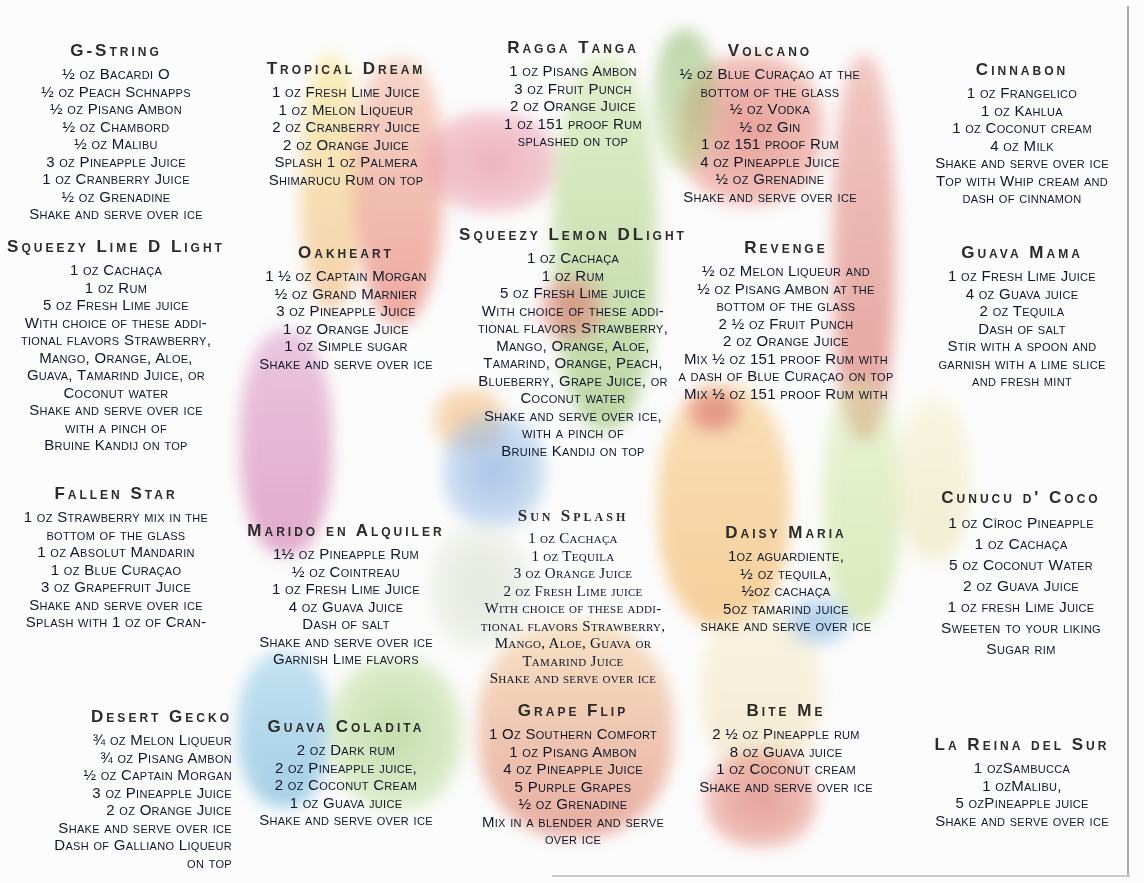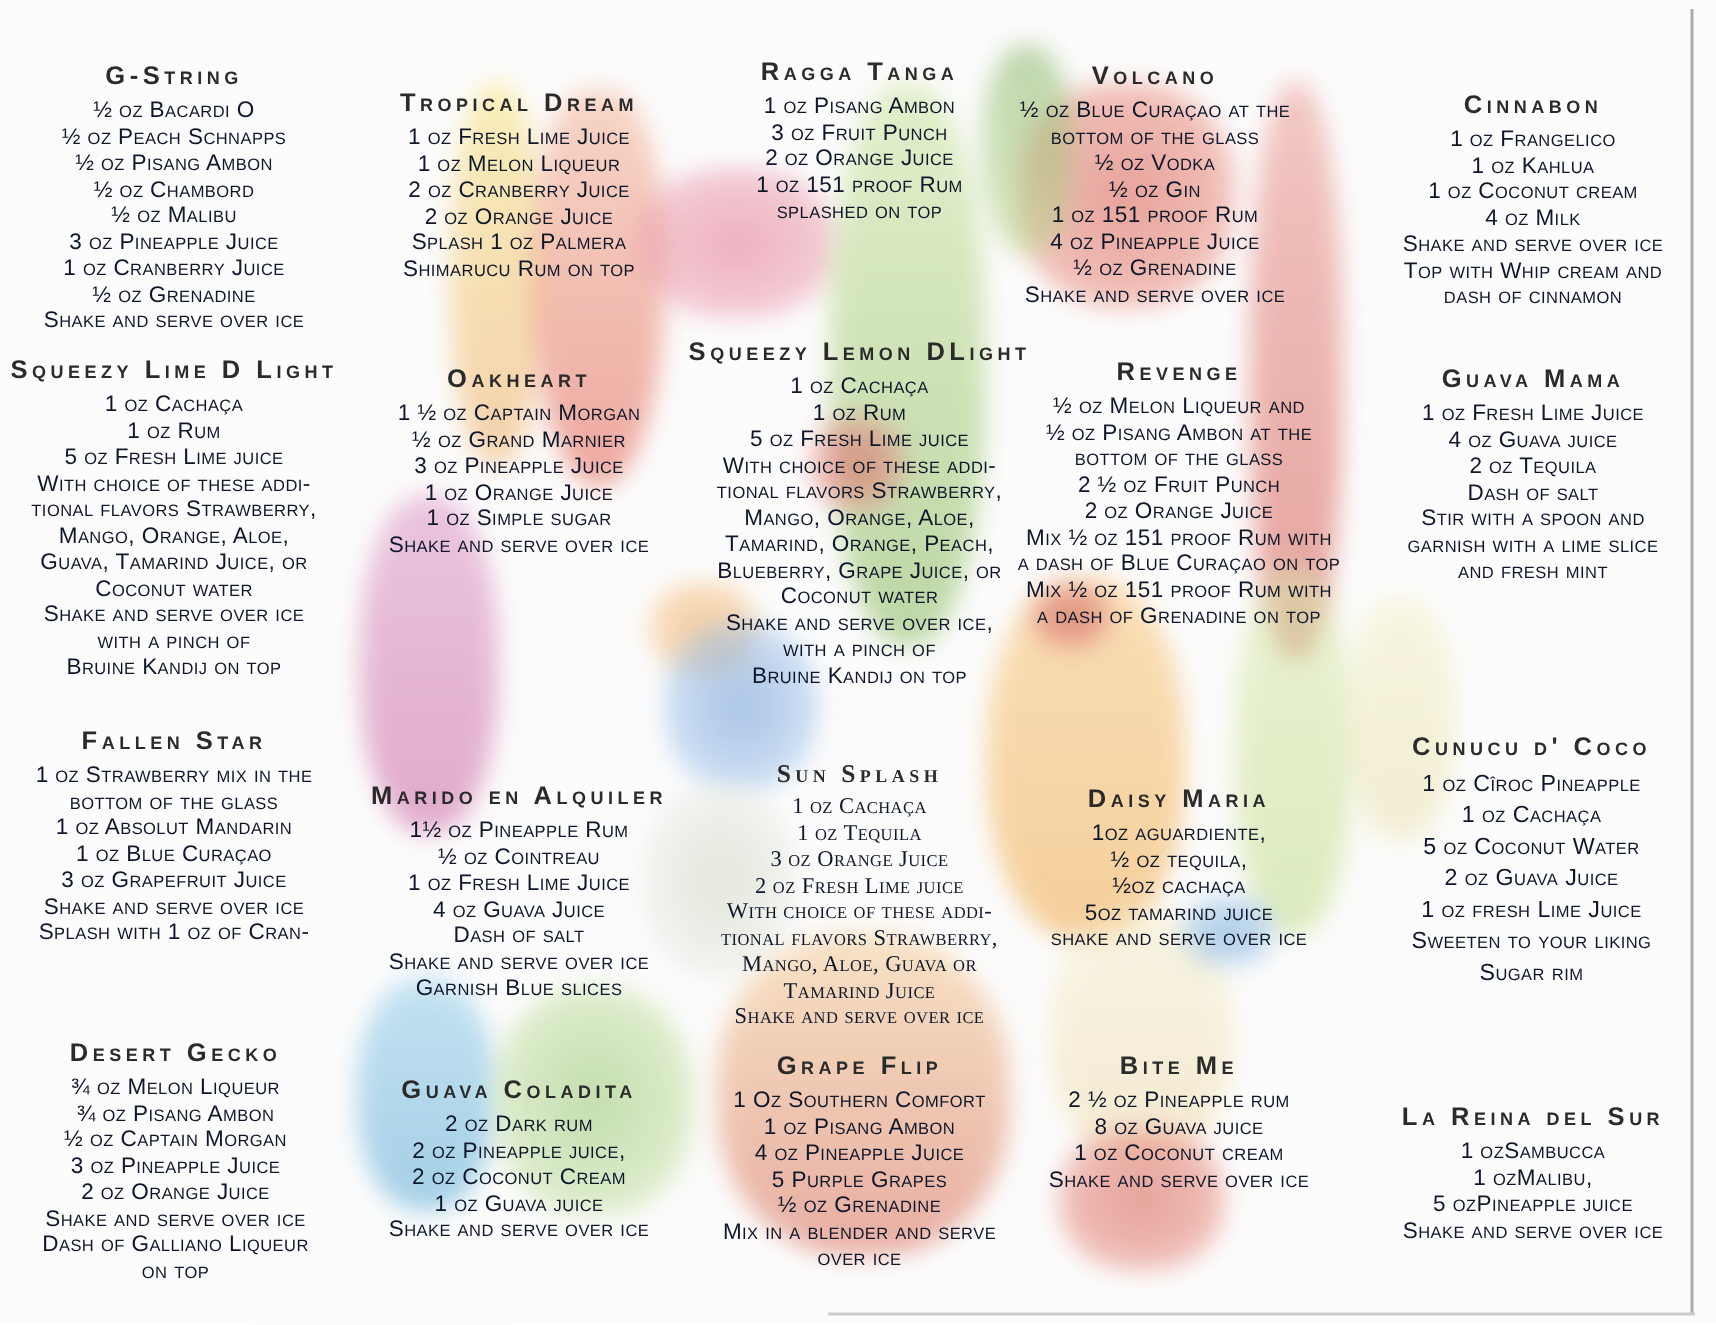--- a/index.html
+++ b/index.html
@@ -47,21 +47,21 @@
     font-size:17px;font-weight:bold;color:#2b2b2b;
     letter-spacing:3px;white-space:nowrap;line-height:22px;
   }
   .rl{font-size:15px;line-height:17.5px;letter-spacing:.3px;color:#0f172a;}
   .rl .line{white-space:nowrap;}
   .loose .rl{line-height:21px;font-size:15.5px;}
 
   .b0 {left:0px;   top:8px;   width:232px;}
   .b1 {left:0px;   top:204px; width:232px;}
   .b2 {left:0px;   top:451px; width:232px;}
-  .b3 {left:2px;   top:659px; width:230px;}
+  .b3 {left:2px;   top:674px; width:230px;text-align:right;}
   .b4 {left:232px; top:26px;  width:228px;}
   .b5 {left:232px; top:210px; width:228px;}
   .b6 {left:230px; top:488px; width:232px;}
   .b7 {left:232px; top:684px; width:228px;}
   .b8 {left:458px; top:5px;   width:230px;}
   .b9 {left:456px; top:192px; width:234px;}
   .b10{left:456px; top:473px; width:234px;font-family:Liberation Serif, serif;}
   .b11{left:456px; top:668px; width:234px;}
   .b12{left:656px; top:8px;   width:228px;}
   .b13{left:670px; top:205px; width:232px;}
@@ -183,21 +183,21 @@
   </section>
   <section class="recipe b6">
     <h2 class="rt">Marido en Alquiler</h2>
     <div class="rl">
         <div class="line">1½ oz Pineapple Rum</div>
         <div class="line">½ oz Cointreau</div>
         <div class="line">1 oz Fresh Lime Juice</div>
         <div class="line">4 oz Guava Juice</div>
         <div class="line">Dash of salt</div>
         <div class="line">Shake and serve over ice</div>
-        <div class="line">Garnish Blue slices</div>
+        <div class="line">Garnish Lime flavors</div>
       </div>
   </section>
   <section class="recipe b7">
     <h2 class="rt">Guava Coladita</h2>
     <div class="rl">
         <div class="line">2 oz Dark rum</div>
         <div class="line">2 oz Pineapple juice,</div>
         <div class="line">2 oz Coconut Cream</div>
         <div class="line">1 oz Guava juice</div>
         <div class="line">Shake and serve over ice</div>
@@ -275,21 +275,20 @@
     <h2 class="rt">Revenge</h2>
     <div class="rl">
         <div class="line">½ oz Melon Liqueur and</div>
         <div class="line">½ oz Pisang Ambon at the</div>
         <div class="line">bottom of the glass</div>
         <div class="line">2 ½ oz Fruit Punch</div>
         <div class="line">2 oz Orange Juice</div>
         <div class="line">Mix ½ oz 151 proof Rum with</div>
         <div class="line">a dash of Blue Curaçao on top</div>
         <div class="line">Mix ½ oz 151 proof Rum with</div>
-        <div class="line">a dash of Grenadine  on top</div>
       </div>
   </section>
   <section class="recipe b14">
     <h2 class="rt">Daisy Maria</h2>
     <div class="rl">
         <div class="line">1oz aguardiente,</div>
         <div class="line">½ oz tequila,</div>
         <div class="line">½oz cachaça</div>
         <div class="line">5oz tamarind juice</div>
         <div class="line">shake and serve over ice</div>

